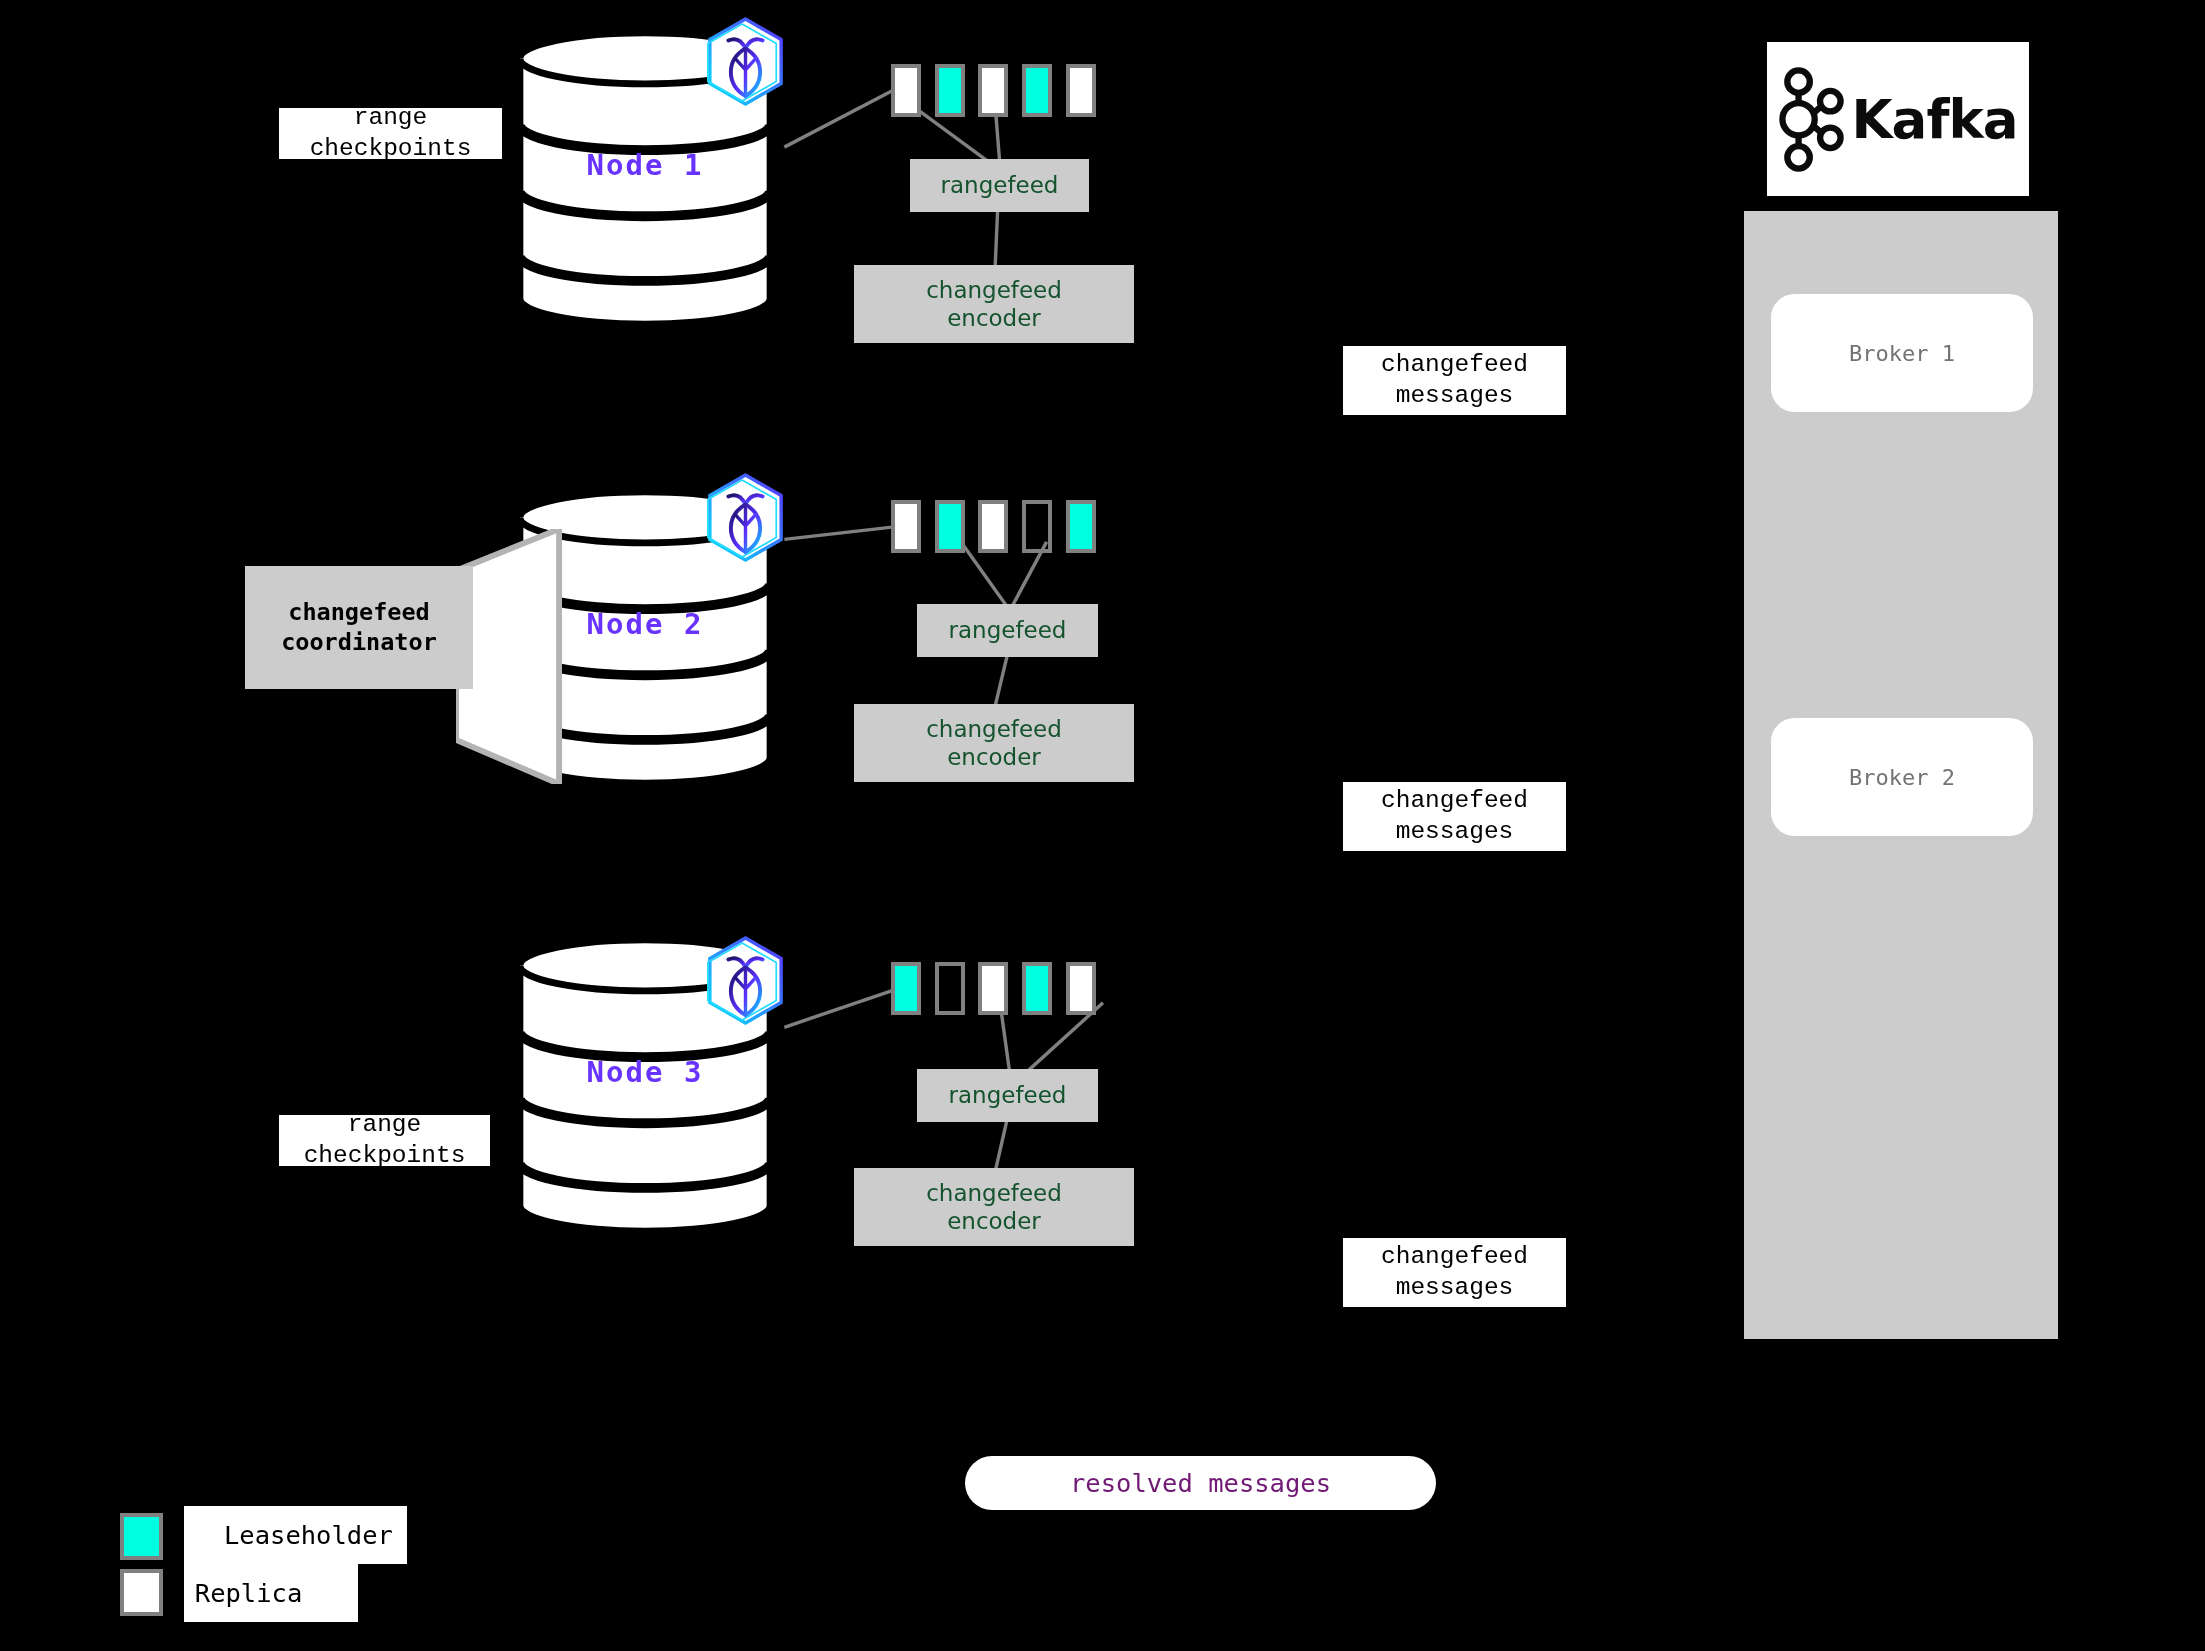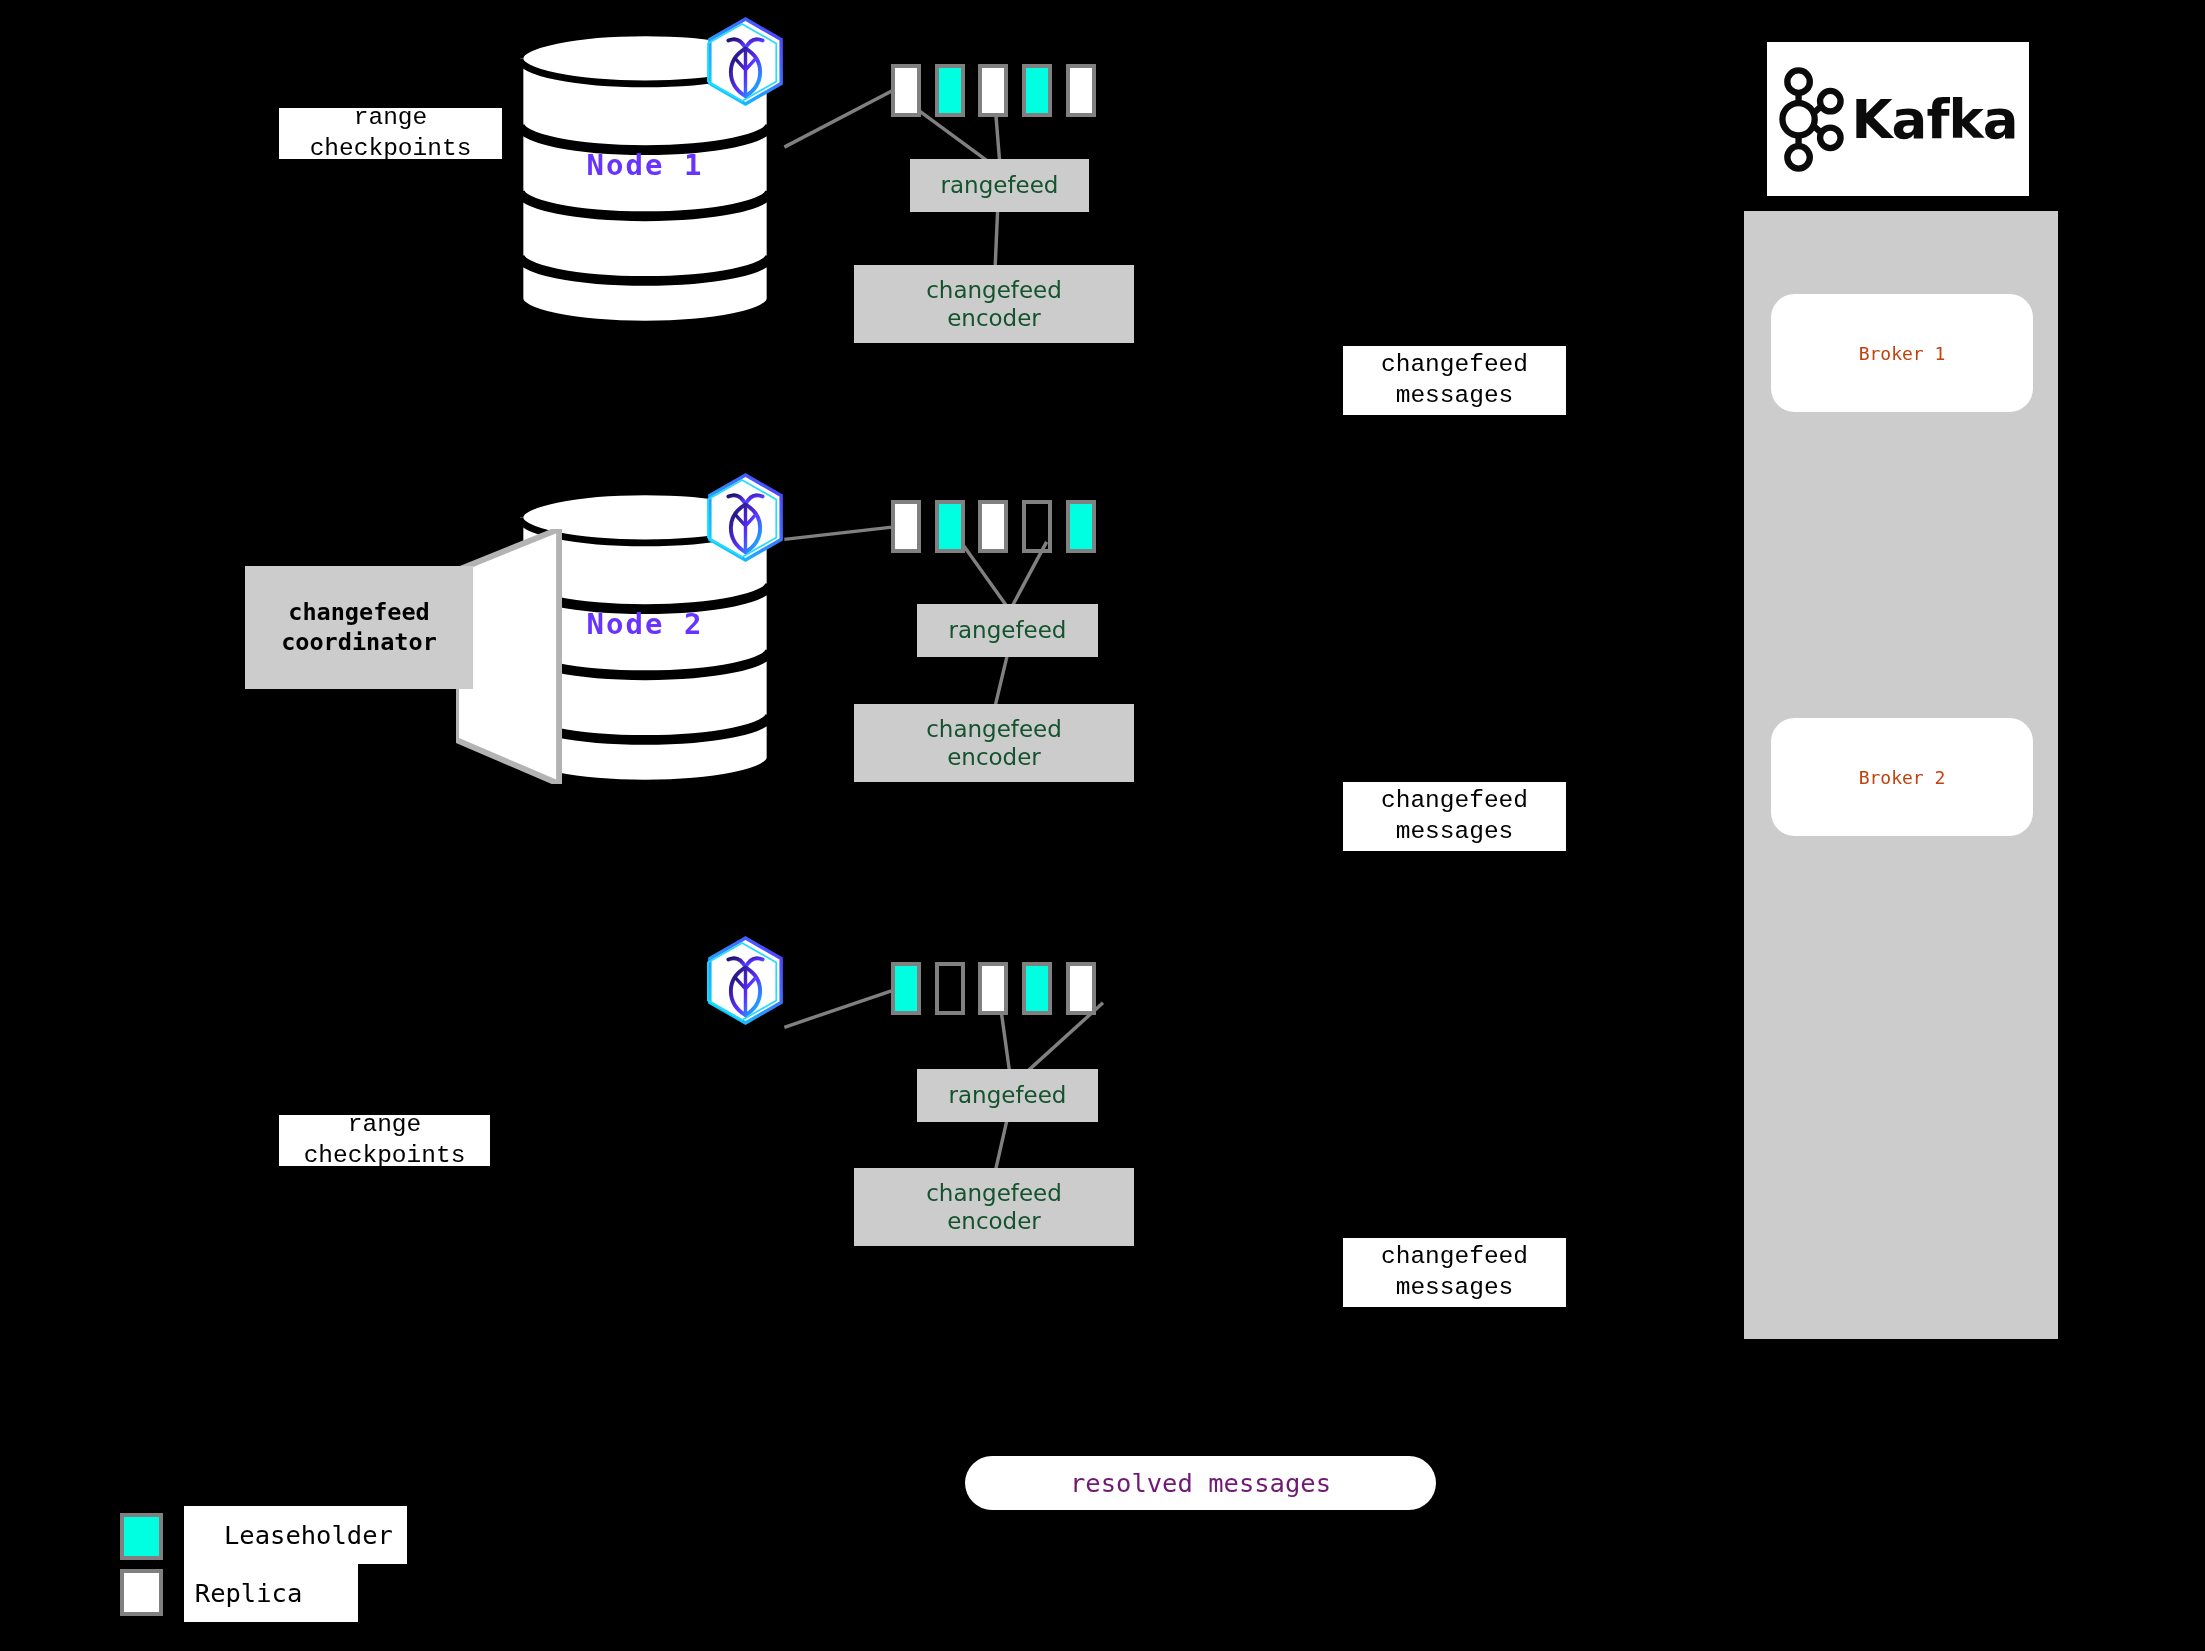--- a/index.html
+++ b/index.html
@@ -130,23 +130,23 @@
     letter-spacing: -1px;
   }
   .kafka-panel {
     position: absolute;
     background: #cccccc;
   }
   .broker {
     position: absolute;
     background: #ffffff;
     border-radius: 23.5px;
-    color: #c2410c;
+    color: #737373;
     font-family: "DejaVu Sans Mono", monospace;
-    font-size: 18px;
+    font-size: 22px;
     display: flex;
     align-items: center;
     justify-content: center;
   }
 
   
   .pill {
     position: absolute;
     background: #ffffff;
     border-radius: 490px;
@@ -315,20 +315,30 @@
     <div class="range-box replica"></div>
     <div class="range-box empty"></div>
     <div class="range-box leaseholder"></div>
   </div>
 
   <div class="gray-box" style="left:917px; top:604px; width:181px; height:53px;">rangefeed</div>
 
   <div class="gray-box" style="left:854px; top:704px; width:280px; height:78px;">changefeed
 encoder</div>
 
+  <div class="cylinder" style="left:515px; top:936px;">
+    <svg class="cyl-svg" viewBox="0 0 530 610" preserveAspectRatio="none">
+      <path d="M10,60 A255,52 0 0 1 520,60 L520,550 A255,52 0 0 1 10,550 Z" fill="#ffffff" stroke="#000000" stroke-width="14"></path>
+      <path d="M10,60 A255,52 0 0 0 520,60" fill="#ffffff" stroke="#000000" stroke-width="14"></path>
+      <path d="M10,195 A255,52 0 0 0 520,195" fill="none" stroke="#000000" stroke-width="20"></path>
+      <path d="M10,330 A255,52 0 0 0 520,330" fill="none" stroke="#000000" stroke-width="20"></path>
+      <path d="M10,462 A255,52 0 0 0 520,462" fill="none" stroke="#000000" stroke-width="20"></path>
+    </svg>
+    <div class="node-label">Node 3</div>
+  </div>
 
   <div class="crdb-badge" style="left:704px; top:934px;">
     <svg viewBox="0 0 170 190" width="83" height="93">
       <defs>
         <linearGradient id="hexgrad3" x1="0" y1="1" x2="1" y2="0">
           <stop offset="0%" stop-color="#00e5ff"></stop>
             <stop offset="100%" stop-color="#5b2fff"></stop>
         </linearGradient>
         <linearGradient id="bodygrad3" x1="0" y1="0" x2="1" y2="1">
           <stop offset="0%" stop-color="#1a1060"></stop>

